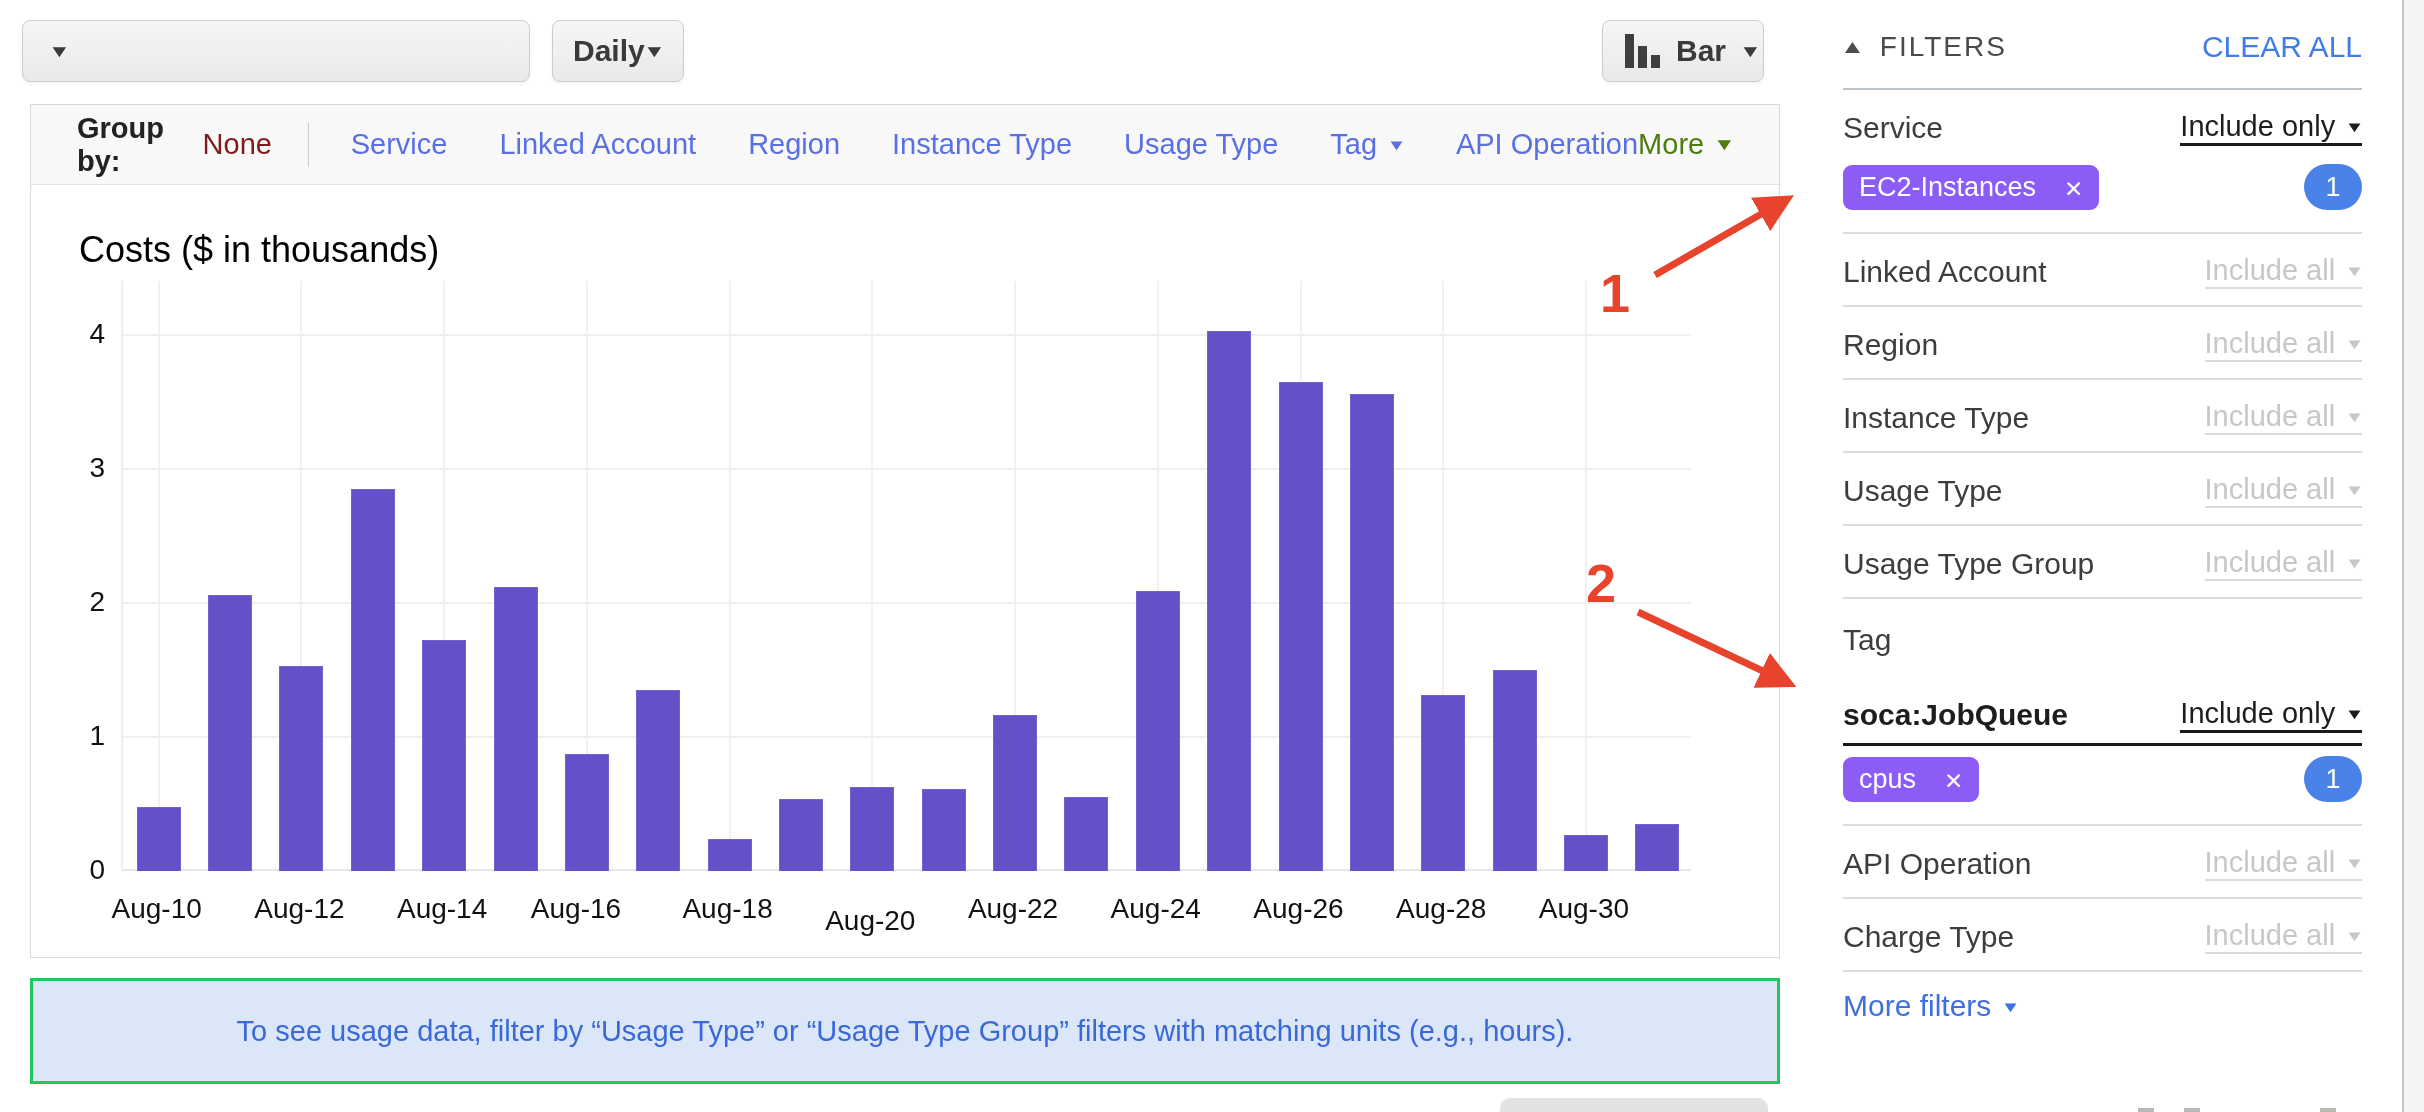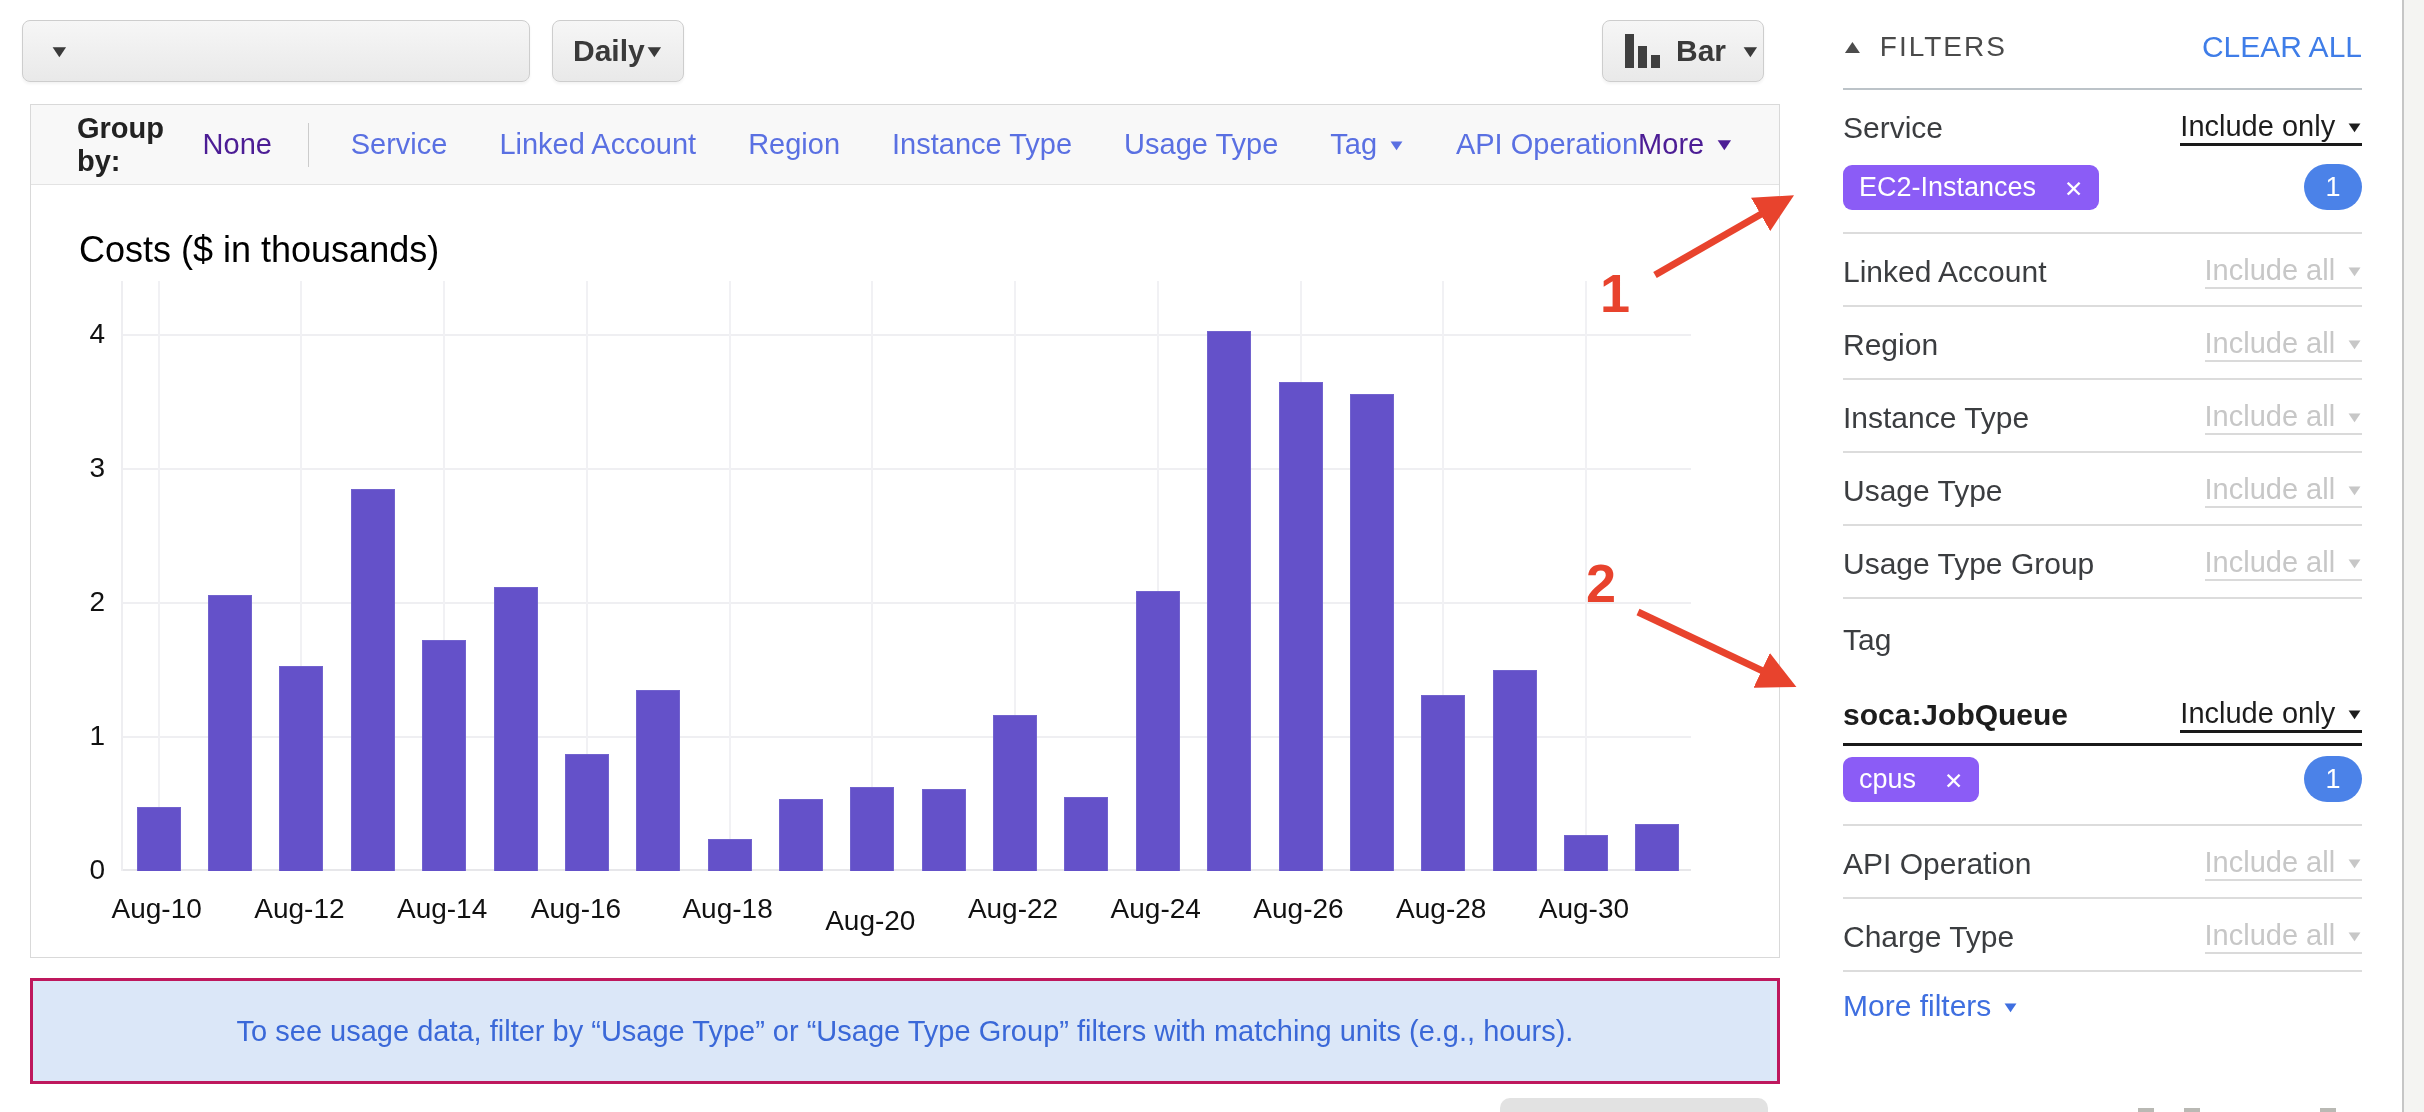--- a/index.html
+++ b/index.html
@@ -21,40 +21,40 @@
   #bar-btn   { left:1602px;top:20px; width:162px; height:62px; padding:0 22px; gap:16px; }
   .caret { display:inline-block; font-size:17px; transform:scaleX(1.35); line-height:1; }
   .baricon { display:flex; align-items:flex-end; gap:4px; height:34px; }
   .baricon i { display:block; width:9px; background:#3f3f3f; }
   .baricon i:nth-child(1){height:34px;} .baricon i:nth-child(2){height:22px;} .baricon i:nth-child(3){height:13px;}
 
   
   #card { position:absolute; left:30px; top:104px; width:1750px; height:854px; background:#fff; border:1px solid #d9d9d9; }
   #groupby { height:80px; background:#f8f8f8; border-bottom:1px solid #e3e3e3; display:flex; align-items:center; padding:0 46px; font-size:29px; }
   .gb-label { font-weight:700; color:#222; margin-right:16px; }
-  .gb-none  { color:#4c1d95; margin-right:36px; }
+  .gb-none  { color:#7f1d1d; margin-right:36px; }
   .gb-sep   { width:1px; height:44px; background:#cccccc; margin-right:42px; }
   #gb-links { display:flex; align-items:center; gap:52px; }
   .gb-link  { color:#5a70e2; cursor:pointer; display:flex; align-items:center; gap:12px; white-space:nowrap; }
   .gb-link .caret { font-size:15px; }
-  #gb-more  { margin-left:auto; color:#4c1d95; cursor:pointer; display:flex; align-items:center; gap:12px; }
+  #gb-more  { margin-left:auto; color:#4d7c0f; cursor:pointer; display:flex; align-items:center; gap:12px; }
 
   #chart-title { position:absolute; left:48px; top:124px; font-size:36px; color:#000000; }
 
   #plot { position:absolute; left:90px; top:176px; width:1570px; height:590px; border-left:2px solid #eeeef1; }
   .hgrid { position:absolute; left:0; right:0; height:2px; background:#efeff2; }
   .hgrid.base { background:#e7e7ea; }
   .vgrid { position:absolute; top:0; bottom:0; width:2px; background:#f1f1f4; }
   .bar { position:absolute; bottom:0; width:44px; background:#6451c9; border:1px solid #7263ce; border-bottom:none; }
   .ylab { position:absolute; width:58px; left:16px; text-align:right; font-size:28px; color:#111; }
   .xlab { position:absolute; width:150px; top:788px; text-align:center; font-size:28px; color:#111; }
 
   
   #notice { position:absolute; left:30px; top:978px; width:1750px; height:106px;
-    background:#dbe7f8; border:3px solid #be185d;
+    background:#dbe7f8; border:3px solid #22c55e;
     display:flex; align-items:center; justify-content:center;
     font-size:29px; color:#3a68d8; }
 
   
   #partial-btn { position:absolute; left:1500px; top:1098px; width:268px; height:44px; border-radius:10px; background:#e2e2e2; }
   .bdash { position:absolute; top:1108px; height:4px; width:16px; background:#b9b9b4; }
 
   
   #panel { position:absolute; left:1843px; top:0; width:519px; font-size:30px; color:#3b3d40; }
   #panel-header { display:flex; align-items:center; padding:30px 0 24px; }

